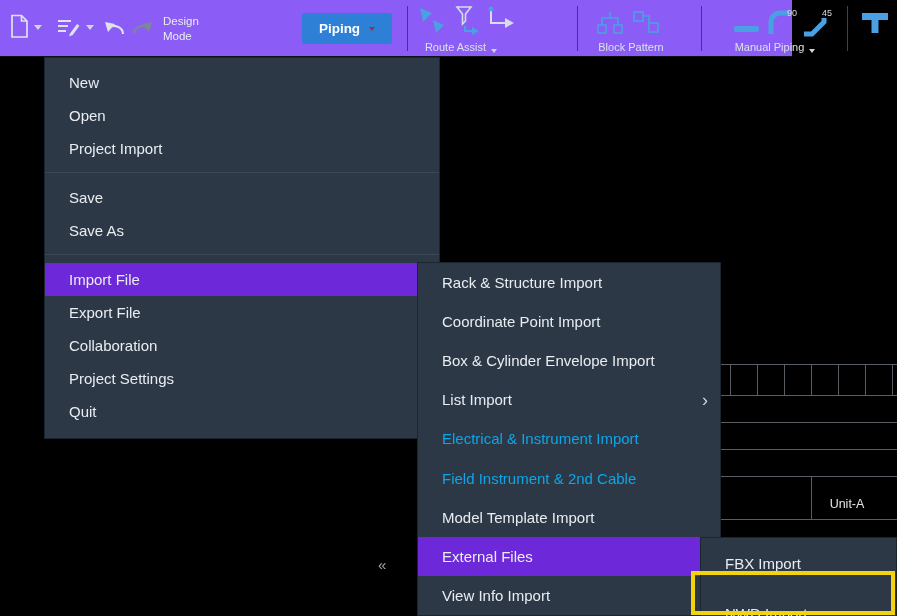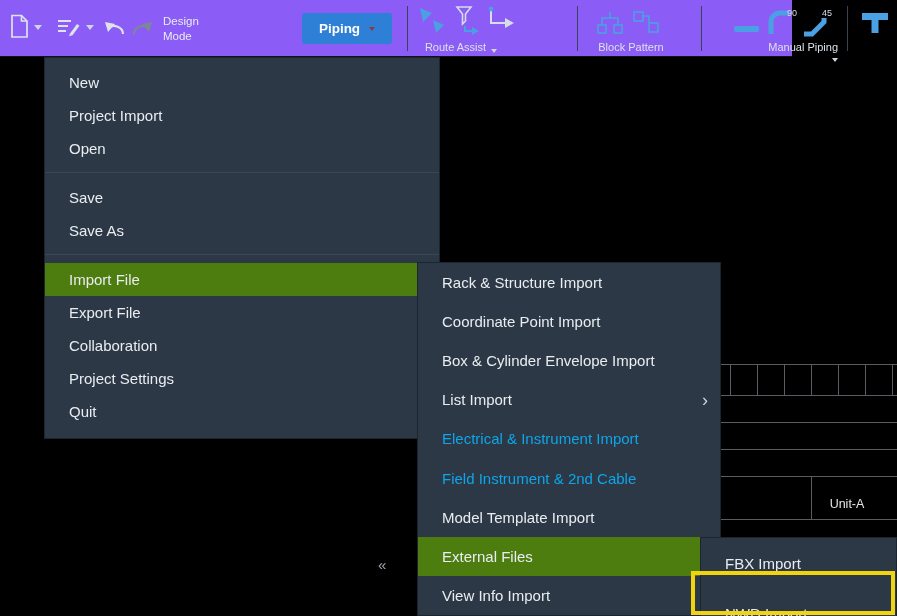--- a/index.html
+++ b/index.html
@@ -31,21 +31,21 @@
   .collapse { position:absolute; left:378px; top:556px; color:#9fa8b2; font-size:15px; z-index:2; }
 
   
   .menu { position:absolute; background:#2c3845; border:1px solid #1b2530; z-index:10; }
   .main-menu { left:0; top:57px; width:396px; padding:8px 0 10px;margin-left:44px; }
   .sub-menu  { left:417px; top:262px; width:304px; height:354px; display:flex; flex-direction:column; }
   .sub-menu2 { left:700px; top:537px; width:197px; height:102px; display:flex; flex-direction:column; z-index:11; }
   .menu-row { display:flex; align-items:center; padding:0 12px 0 24px; font-size:15px; color:#e9edf2; }
   .main-menu .menu-row { height:33px; }
   .sub-menu .menu-row, .sub-menu2 .menu-row { flex:1; }
-  .menu-row.highlight { background:#4d7c0f; }
+  .menu-row.highlight { background:#6d28d9; }
   .menu-row.disabled { color:#0ea5e9; }
   .menu-sep { height:1px; background:#3b4756; margin:7px 0 8px; }
   .arrow { margin-left:auto; color:#cdd3da; font-size:18px; line-height:1; }
 
   
   .annotation { position:absolute; left:691px; top:571px; width:204px; height:44px;
                 border:4px solid #f2d40e; z-index:30; }
 </style>
 </head>
 <body>
@@ -199,45 +199,45 @@
       </span>
     </div>
     <div class="tb-btn" style="left:801px; top:6px;">
       <span>
         <svg width="31" height="31" viewBox="0 0 31 31">
           <path d="M3 28 h8 l12 -12 v-4" fill="none" stroke="#4aa0e2" stroke-width="5"></path>
           <text x="21" y="10" font-size="9" fill="#d6dde4">45</text>
         </svg>
       </span>
     </div>
-    <div class="tb-label" style="left:712px; width:126px;flex-direction:column;">
+    <div class="tb-label" style="left:712px; width:126px;">
       <span>Manual Piping</span>
       <span class="caret small"></span>
     </div>
 
     <div class="tsep" style="left:847px;"></div>
 
     <div class="tb-btn" style="left:860px; top:10px;">
       <span>
         <svg width="30" height="26" viewBox="0 0 30 26">
           <path d="M2 3 h26 v7 h-9.5 v13 h-7 v-13 H2 z" fill="#4aa0e2"></path>
         </svg>
       </span>
     </div>
   </div>
 
   <div class="menu main-menu">
     <div class="menu-row">
       <span>New</span>
     </div>
     <div class="menu-row">
+      <span>Open</span>
+    </div>
+    <div class="menu-row">
       <span>Project Import</span>
-    </div>
-    <div class="menu-row">
-      <span>Open</span>
     </div>
     <div class="menu-sep"></div>
     <div class="menu-row">
       <span>Save</span>
     </div>
     <div class="menu-row">
       <span>Save As</span>
     </div>
     <div class="menu-sep"></div>
     <div class="menu-row highlight">

